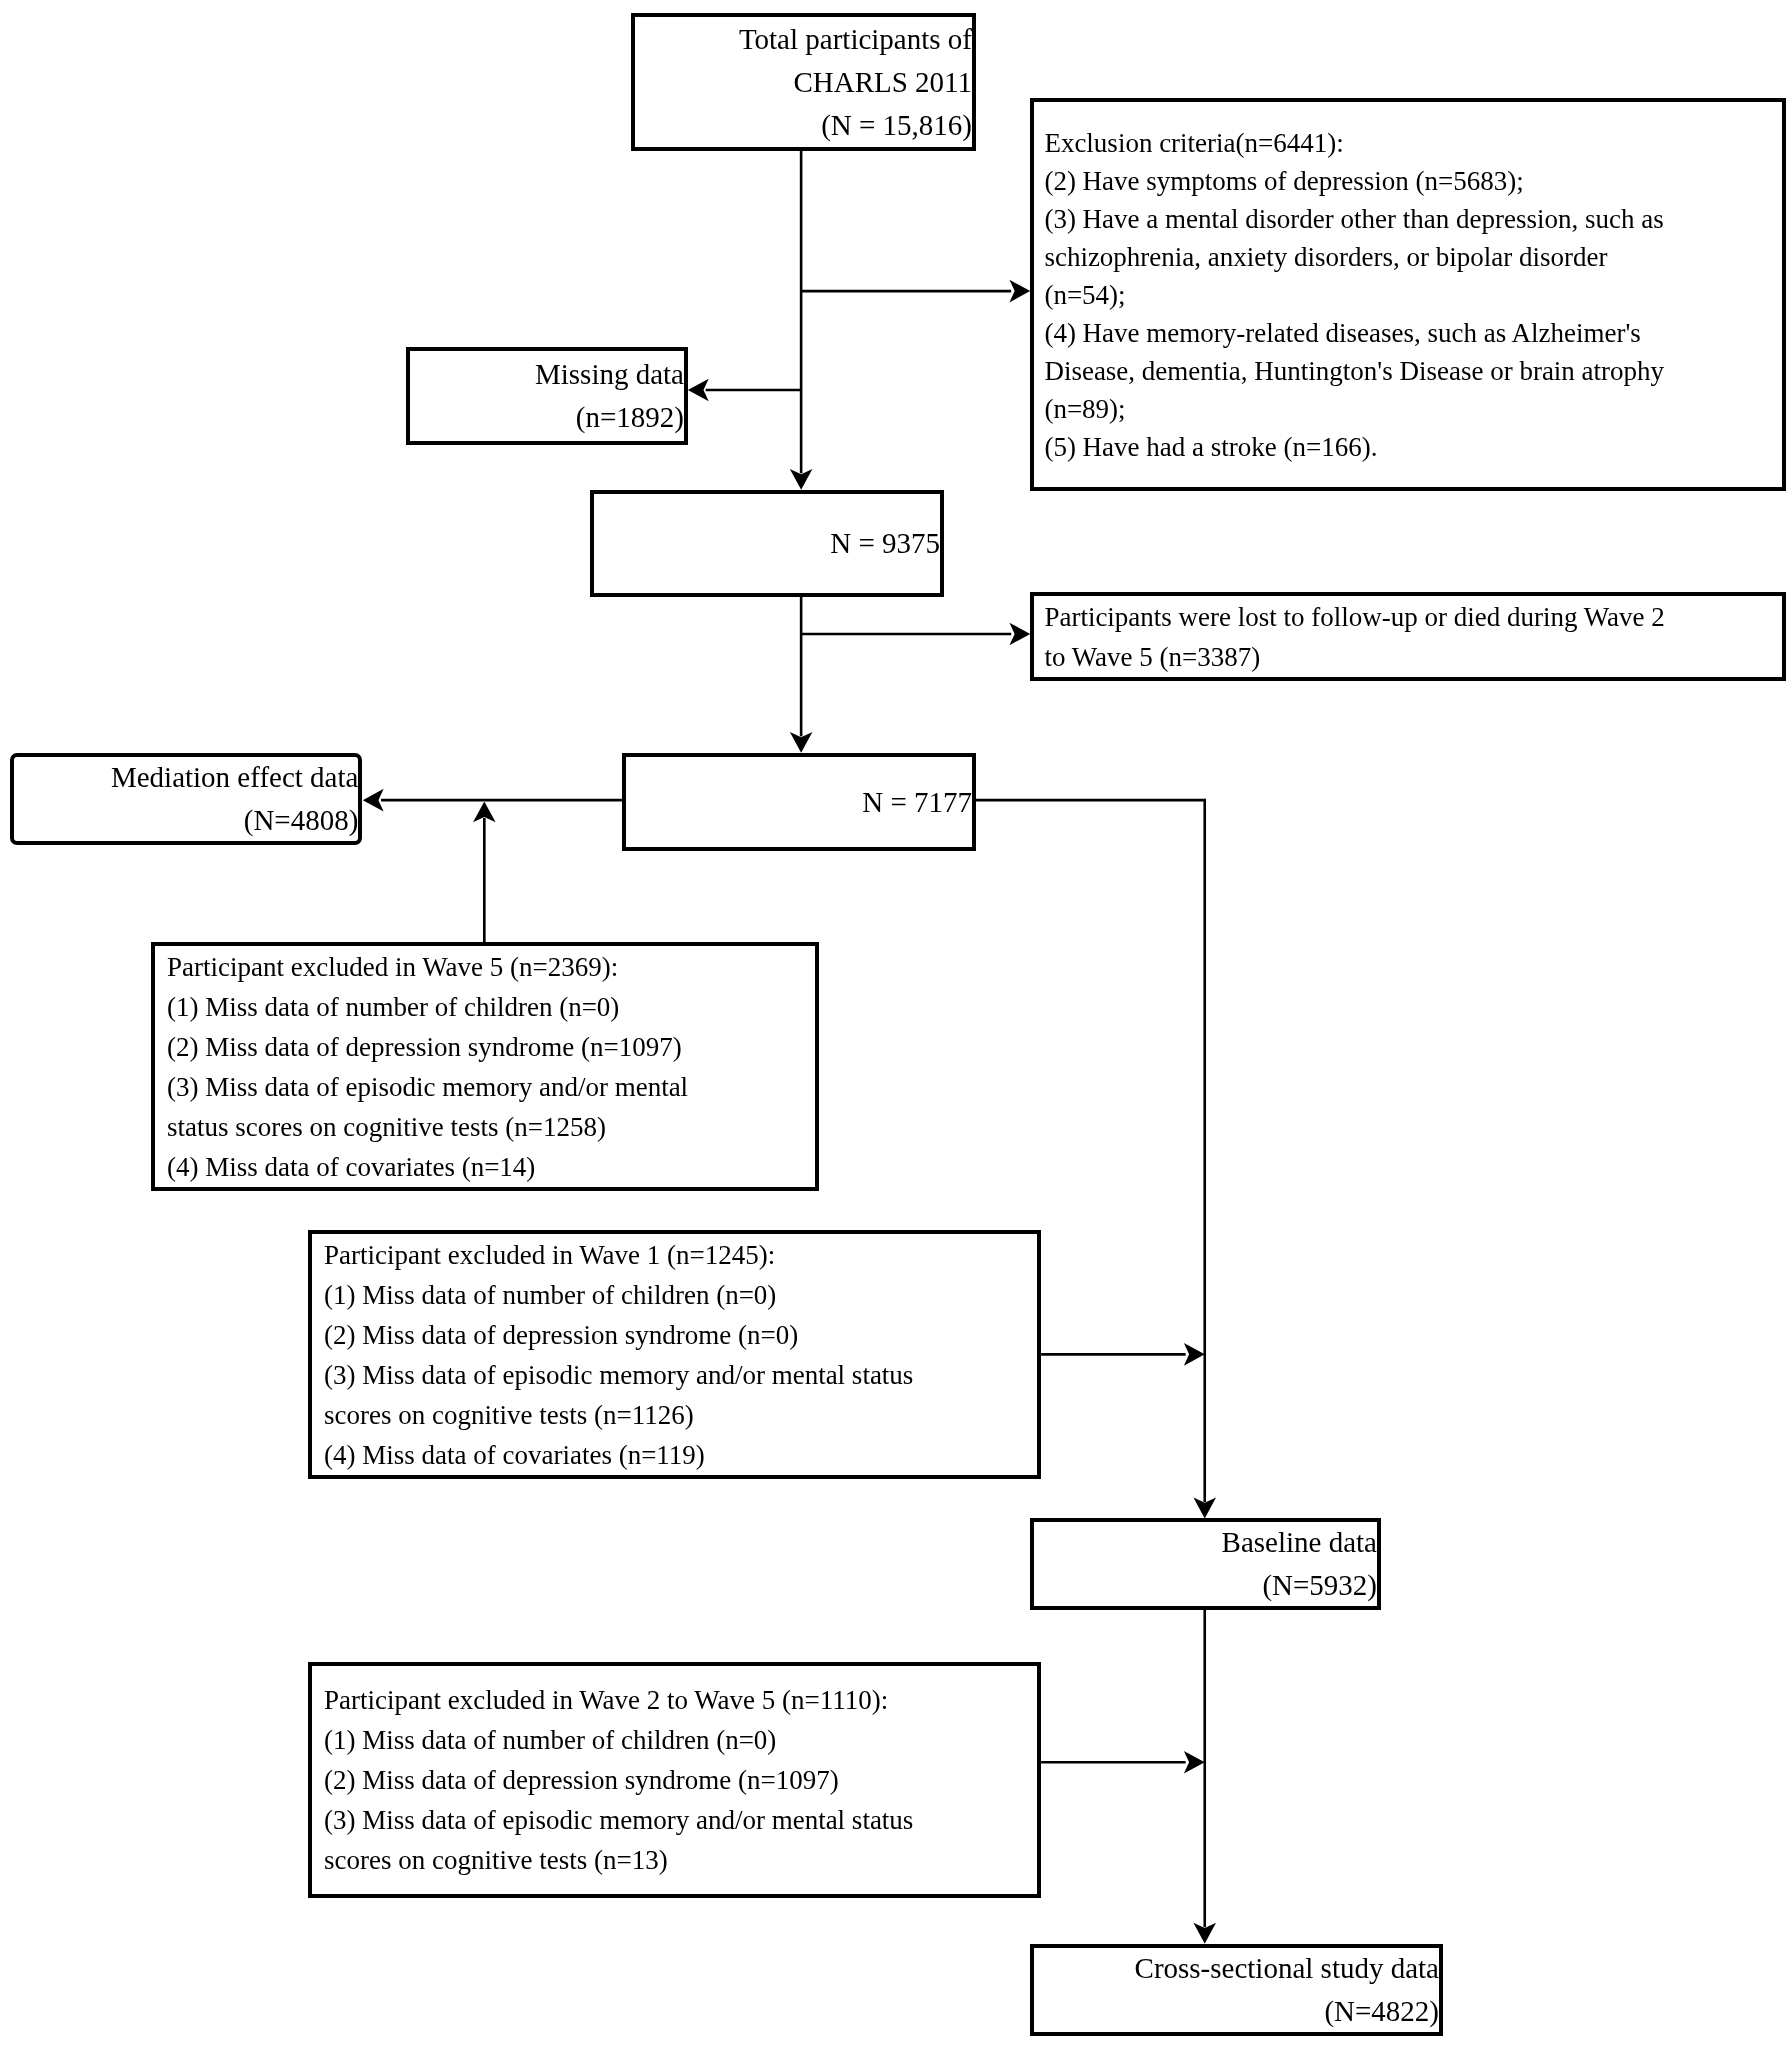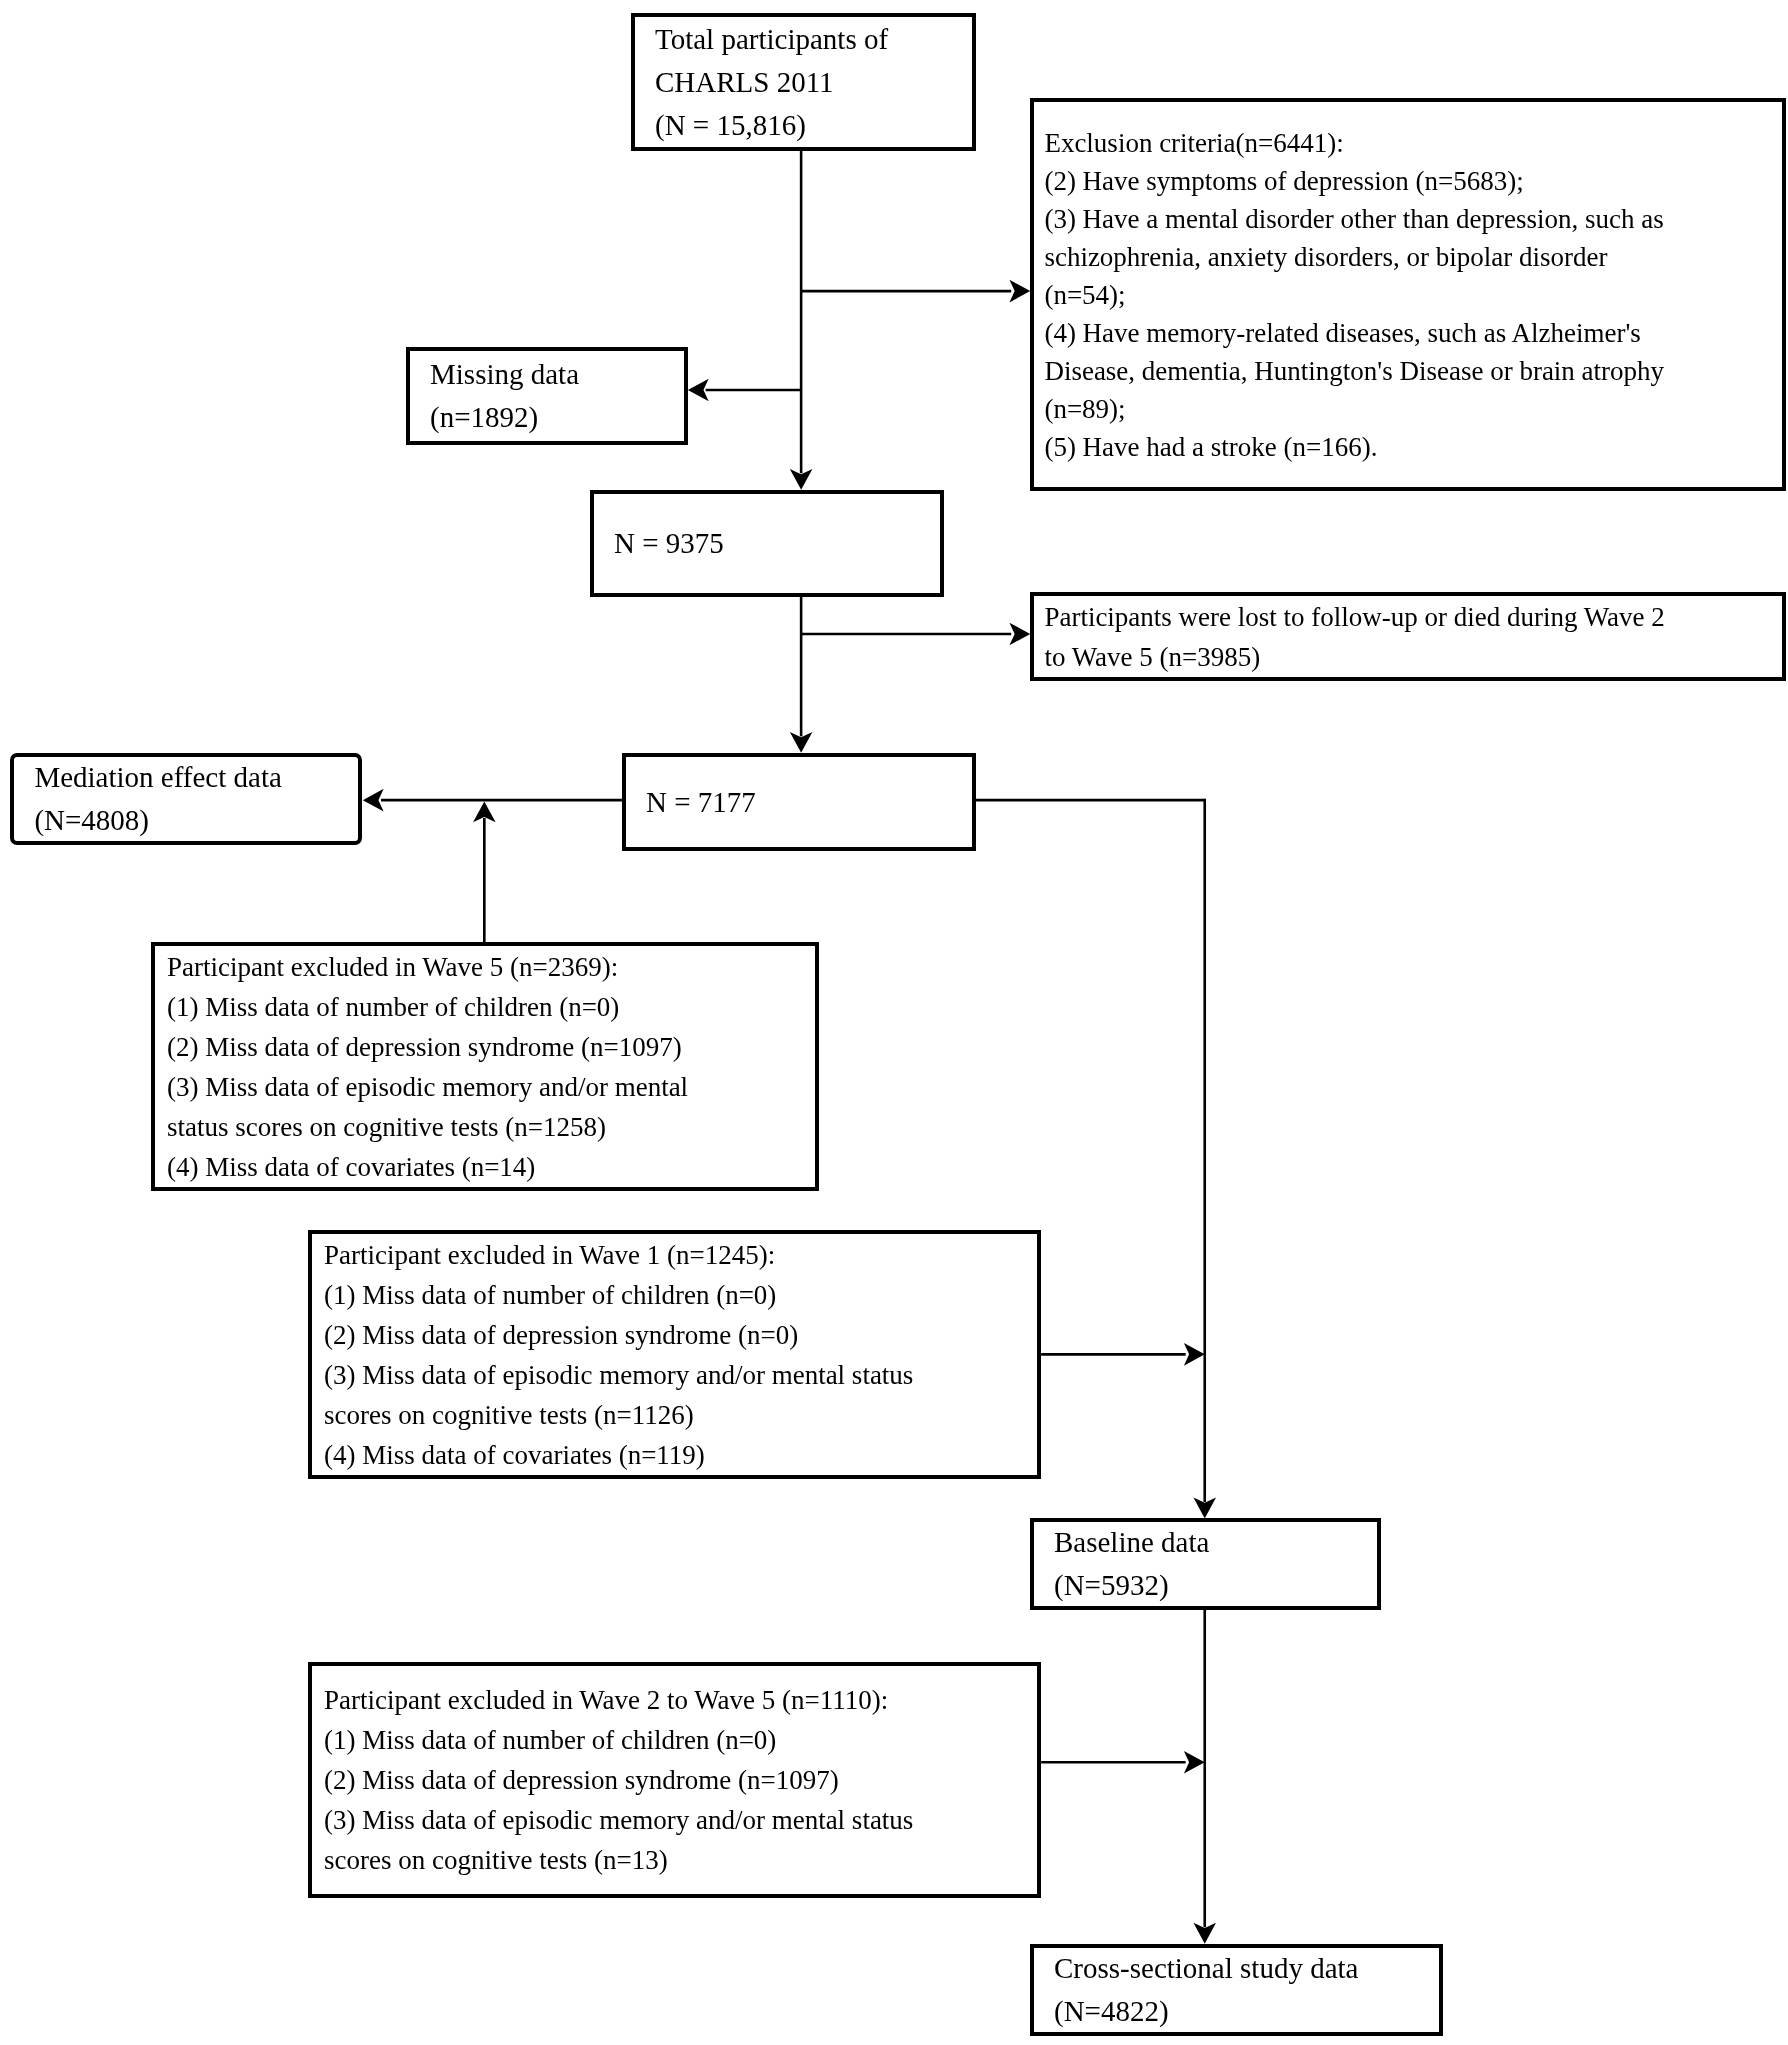--- a/index.html
+++ b/index.html
@@ -23,23 +23,22 @@
   .box {
     position: absolute;
     box-sizing: border-box;
     border: 4.3px solid #000000;
     background: #ffffff;
     display: flex;
     flex-direction: column;
     justify-content: center;
   }
   .box-center {
-    align-items: flex-start;
+    align-items: flex-end;
     text-align: center;
-    padding-left: 20px;
   }
   .box-left {
     align-items: flex-start;
     text-align: right;
   }
   .line-c {
     font-size: 29px;
     line-height: 43px;
     white-space: nowrap;
   }
@@ -150,21 +149,21 @@
   <div class="line-c">Missing data</div>
   <div class="line-c">(n=1892)</div>
 </div>
 
 <div class="box box-center" id="box-n9375">
   <div class="line-c">N = 9375</div>
 </div>
 
 <div class="box box-left" id="box-lost">
   <div class="line-p">Participants were lost to follow-up or died during Wave 2</div>
-  <div class="line-p">to Wave 5 (n=3985)</div>
+  <div class="line-p">to Wave 5 (n=3387)</div>
 </div>
 
 <div class="box box-center" id="box-mediation">
   <div class="line-c">Mediation effect data</div>
   <div class="line-c">(N=4808)</div>
 </div>
 
 <div class="box box-center" id="box-n7177">
   <div class="line-c">N = 7177</div>
 </div>

